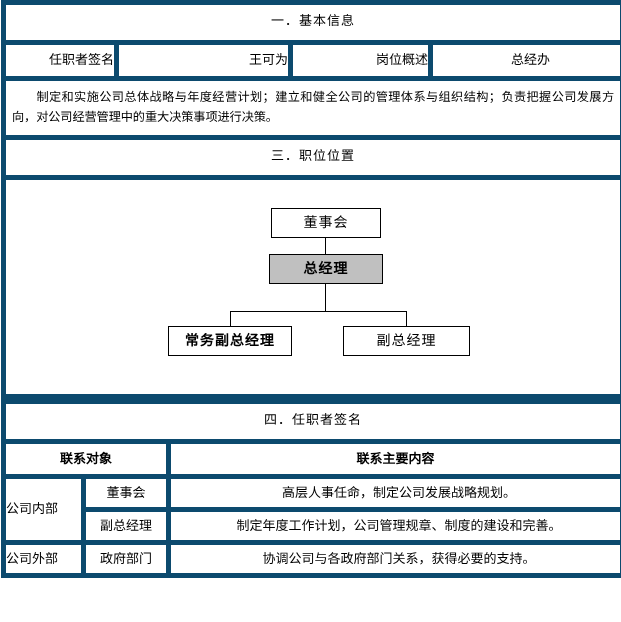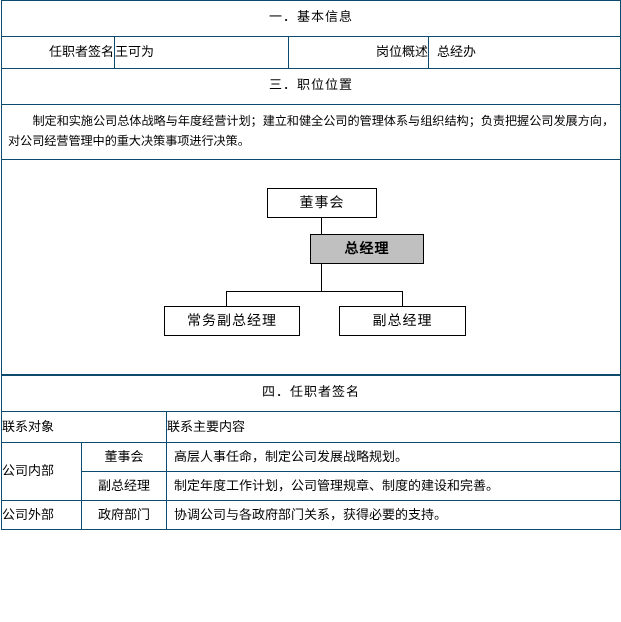--- a/index.html
+++ b/index.html
@@ -21,21 +21,21 @@
     background: #ffffff;
   }
   
   .doc-table {
     border-collapse: collapse;
     width: 619px;
     margin: 0 1px;
     table-layout: fixed;
   }
   .doc-table td {
-    border: 1px solid #0c4a6e;
+    border: 5px solid #0c4a6e;
     padding: 0;
     vertical-align: middle;
     font-size: 13px;
     line-height: 1.25;
   }
   
   .section-head {
     text-align: center;
     font-family: "Liberation Serif", "DejaVu Serif", serif;
     font-size: 19px;
@@ -44,27 +44,27 @@
     padding-bottom: 2px !important;
     white-space: nowrap;
   }
   
   .lbl {
     text-align: right;
     height: 31px;
     font-size: 13.5px;
   }
   .val {
-    text-align: left;
+    text-align: center;
     padding-left: 8px !important;
     height: 31px;
     font-size: 13.5px;
   }
   .val-center {
-    text-align: left;
+    text-align: right;
     height: 31px;
     font-size: 13.5px;
   }
   .val-small {
     font-size: 11.5px;
     vertical-align: bottom;
     padding-bottom: 3px !important;
   }
   
   .summary-cell {
@@ -98,46 +98,46 @@
     display: flex;
     align-items: center;
     justify-content: center;
     font-size: 14px;
     letter-spacing: 1px;
     z-index: 2;
   }
   .node.accent {
     font-weight: bold;
     border-width: 1px;
-    margin-left: 45px;
   }
   .conn {
     position: absolute;
     background: #000000;
     z-index: 1;
   }
   .conn.v { width: 1px; }
   .conn.h { height: 1px; }
   
   .rel-head {
+    text-align: center;
     height: 30px;
     font-size: 13.5px;
-    font-weight: normal;
+    font-weight: bold;
   }
   .rel-group {
     text-align: left;
     font-size: 13.5px;
   }
   .rel-obj {
     text-align: center;
     height: 28px;
     font-size: 13.5px;
   }
   .rel-desc {
-    text-align: left;
+    text-align: center;
     padding-left: 7px !important;
     height: 28px;
     font-size: 12.2px;
   }
 </style>
 </head>
 <body>
 
 <div id="page">
 
@@ -153,48 +153,48 @@
         <td class="section-head" colspan="4">一．基本信息</td>
       </tr>
       <tr>
         <td class="lbl">任职者签名</td>
         <td class="val-center">王可为</td>
         <td class="lbl">岗位概述</td>
         <td class="val">总经办</td>
       </tr>
 
       <tr>
-        <td class="section-head" colspan="4">三．职位位置</td>
-      </tr>
-
-      <tr>
         <td class="summary-cell" colspan="4">
           <div class="summary-text">制定和实施公司总体战略与年度经营计划；建立和健全公司的管理体系与组织结构；负责把握公司发展方向，对公司经营管理中的重大决策事项进行决策。</div>
         </td>
+      </tr>
+
+      <tr>
+        <td class="section-head" colspan="4">三．职位位置</td>
       </tr>
       <tr>
         <td class="chart-cell" colspan="4">
           <div class="org">
 
             <div class="node" style="left:265px; top:28px; width:110px; height:30px;">
               <span>董事会</span>
             </div>
 
             <div class="conn v" style="left:319px; top:58px; height:16px;"></div>
 
             <div class="node accent" id="gm-node" style="left: 263px; top: 74px; width: 114px; height: 30px; background: rgb(192, 192, 192);">
               <span>总经理</span>
             </div>
 
             <div class="conn v" style="left:319px; top:104px; height:27px;"></div>
             <div class="conn h" style="left:224px; top:131px; width:177px;"></div>
             <div class="conn v" style="left:224px; top:131px; height:15px;"></div>
             <div class="conn v" style="left:400px; top:131px; height:15px;"></div>
 
-            <div class="node" style="left:162px; top:146px; width:136px; height:30px;">
+            <div class="node" style="left:162px; top:146px; width:124px; height:30px;font-weight:bold;">
               <span>常务副总经理</span>
             </div>
 
             <div class="node" style="left:337px; top:146px; width:127px; height:30px;">
               <span>副总经理</span>
             </div>
 
           </div>
         </td>
       </tr>

